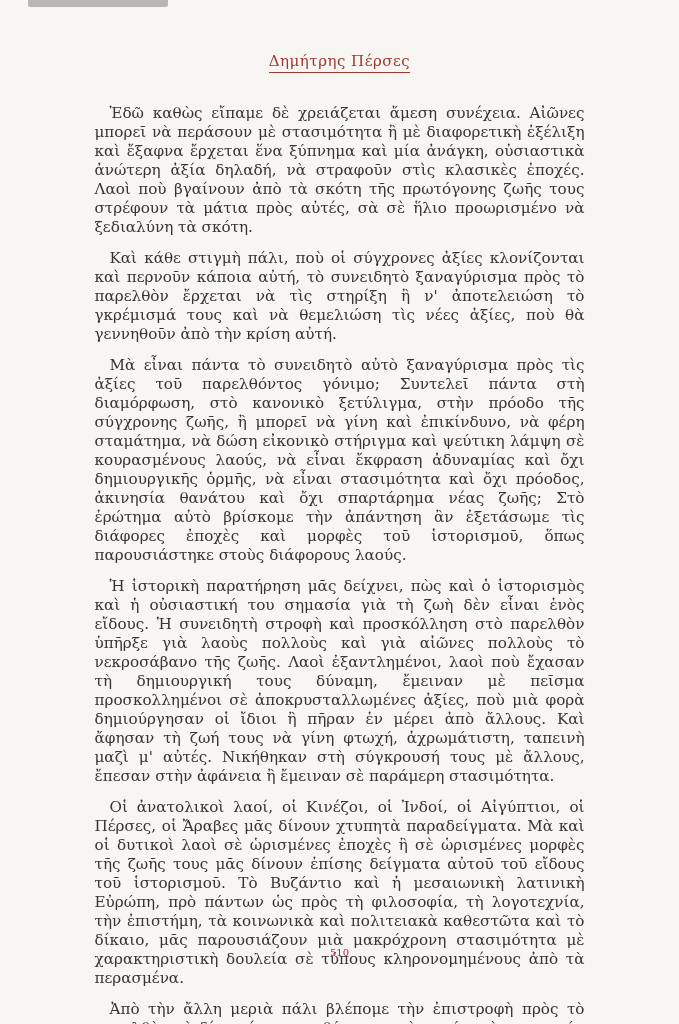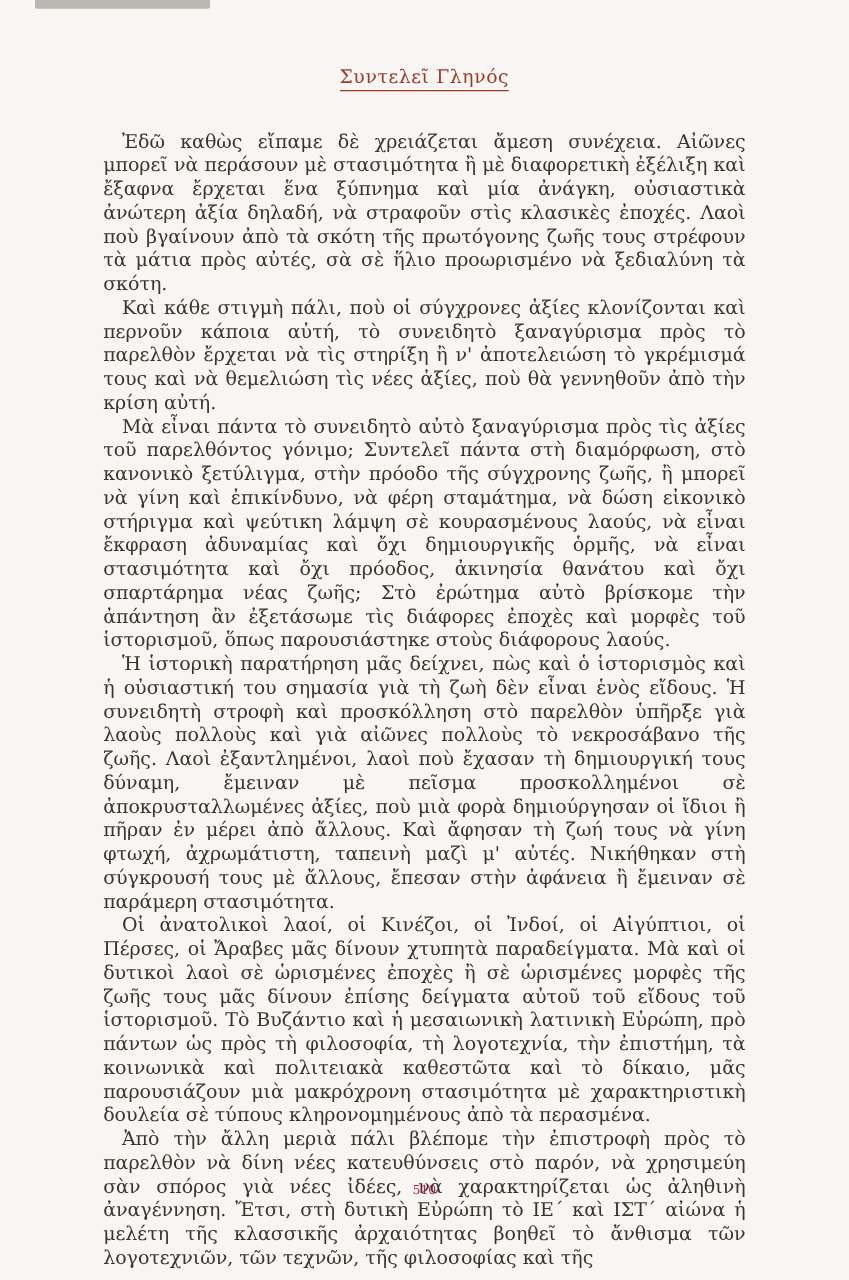--- a/index.html
+++ b/index.html
@@ -42,41 +42,41 @@
     border-bottom: 1px solid #9e372e;
     padding-bottom: 2px;
   }
   .text-block {
     color: #3a332e;
     font-size: 15.2px;
     line-height: 19px;
     text-align: justify;
   }
   .text-block p.para {
-    margin: 0;
+    margin: 12px;
     text-indent: 15px;
   }
   .page-number {
     position: absolute;
     bottom: 14px;
     left: 0;
     right: 0;
     text-align: center;
     color: #be185d;
     font-size: 10px;
   }
 </style>
 </head>
 <body>
 
 <div class="scan-artifact"></div>
 
 <div class="page">
   <div class="header">
-    <span>Συντελεῖ Γληνός</span>
+    <span>Δημήτρης Πέρσες</span>
   </div>
 
   <div class="text-block">
       <p class="para">Ἐδῶ καθὼς εἴπαμε δὲ χρειάζεται ἄμεση συνέχεια. Αἰῶνες μπορεῖ νὰ περάσουν μὲ στασιμότητα ἢ μὲ διαφορετικὴ ἐξέλιξη καὶ ἔξαφνα ἔρχεται ἕνα ξύπνημα καὶ μία ἀνάγκη, οὐσιαστικὰ ἀνώτερη ἀξία δηλαδή, νὰ στραφοῦν στὶς κλασικὲς ἐποχές. Λαοὶ ποὺ βγαίνουν ἀπὸ τὰ σκότη τῆς πρωτόγονης ζωῆς τους στρέφουν τὰ μάτια πρὸς αὐτές, σὰ σὲ ἥλιο προωρισμένο νὰ ξεδιαλύνη τὰ σκότη.</p>
       <p class="para">Καὶ κάθε στιγμὴ πάλι, ποὺ οἱ σύγχρονες ἀξίες κλονίζονται καὶ περνοῦν κάποια αὐτή, τὸ συνειδητὸ ξαναγύρισμα πρὸς τὸ παρελθὸν ἔρχεται νὰ τὶς στηρίξη ἢ ν' ἀποτελειώση τὸ γκρέμισμά τους καὶ νὰ θεμελιώση τὶς νέες ἀξίες, ποὺ θὰ γεννηθοῦν ἀπὸ τὴν κρίση αὐτή.</p>
       <p class="para">Μὰ εἶναι πάντα τὸ συνειδητὸ αὐτὸ ξαναγύρισμα πρὸς τὶς ἀξίες τοῦ παρελθόντος γόνιμο; Συντελεῖ πάντα στὴ διαμόρφωση, στὸ κανονικὸ ξετύλιγμα, στὴν πρόοδο τῆς σύγχρονης ζωῆς, ἢ μπορεῖ νὰ γίνη καὶ ἐπικίνδυνο, νὰ φέρη σταμάτημα, νὰ δώση εἰκονικὸ στήριγμα καὶ ψεύτικη λάμψη σὲ κουρασμένους λαούς, νὰ εἶναι ἔκφραση ἀδυναμίας καὶ ὄχι δημιουργικῆς ὁρμῆς, νὰ εἶναι στασιμότητα καὶ ὄχι πρόοδος, ἀκινησία θανάτου καὶ ὄχι σπαρτάρημα νέας ζωῆς; Στὸ ἐρώτημα αὐτὸ βρίσκομε τὴν ἀπάντηση ἂν ἐξετάσωμε τὶς διάφορες ἐποχὲς καὶ μορφὲς τοῦ ἱστορισμοῦ, ὅπως παρουσιάστηκε στοὺς διάφορους λαούς.</p>
       <p class="para">Ἡ ἱστορικὴ παρατήρηση μᾶς δείχνει, πὼς καὶ ὁ ἱστορισμὸς καὶ ἡ οὐσιαστική του σημασία γιὰ τὴ ζωὴ δὲν εἶναι ἑνὸς εἴδους. Ἡ συνειδητὴ στροφὴ καὶ προσκόλληση στὸ παρελθὸν ὑπῆρξε γιὰ λαοὺς πολλοὺς καὶ γιὰ αἰῶνες πολλοὺς τὸ νεκροσάβανο τῆς ζωῆς. Λαοὶ ἐξαντλημένοι, λαοὶ ποὺ ἔχασαν τὴ δημιουργική τους δύναμη, ἔμειναν μὲ πεῖσμα προσκολλημένοι σὲ ἀποκρυσταλλωμένες ἀξίες, ποὺ μιὰ φορὰ δημιούργησαν οἱ ἴδιοι ἢ πῆραν ἐν μέρει ἀπὸ ἄλλους. Καὶ ἄφησαν τὴ ζωή τους νὰ γίνη φτωχή, ἀχρωμάτιστη, ταπεινὴ μαζὶ μ' αὐτές. Νικήθηκαν στὴ σύγκρουσή τους μὲ ἄλλους, ἔπεσαν στὴν ἀφάνεια ἢ ἔμειναν σὲ παράμερη στασιμότητα.</p>
       <p class="para">Οἱ ἀνατολικοὶ λαοί, οἱ Κινέζοι, οἱ Ἰνδοί, οἱ Αἰγύπτιοι, οἱ Πέρσες, οἱ Ἄραβες μᾶς δίνουν χτυπητὰ παραδείγματα. Μὰ καὶ οἱ δυτικοὶ λαοὶ σὲ ὡρισμένες ἐποχὲς ἢ σὲ ὡρισμένες μορφὲς τῆς ζωῆς τους μᾶς δίνουν ἐπίσης δείγματα αὐτοῦ τοῦ εἴδους τοῦ ἱστορισμοῦ. Τὸ Βυζάντιο καὶ ἡ μεσαιωνικὴ λατινικὴ Εὐρώπη, πρὸ πάντων ὡς πρὸς τὴ φιλοσοφία, τὴ λογοτεχνία, τὴν ἐπιστήμη, τὰ κοινωνικὰ καὶ πολιτειακὰ καθεστῶτα καὶ τὸ δίκαιο, μᾶς παρουσιάζουν μιὰ μακρόχρονη στασιμότητα μὲ χαρακτηριστικὴ δουλεία σὲ τύπους κληρονομημένους ἀπὸ τὰ περασμένα.</p>
       <p class="para">Ἀπὸ τὴν ἄλλη μεριὰ πάλι βλέπομε τὴν ἐπιστροφὴ πρὸς τὸ παρελθὸν νὰ δίνη νέες κατευθύνσεις στὸ παρόν, νὰ χρησιμεύη σὰν σπόρος γιὰ νέες ἰδέες, νὰ χαρακτηρίζεται ὡς ἀληθινὴ ἀναγέννηση. Ἔτσι, στὴ δυτικὴ Εὐρώπη τὸ ΙΕ´ καὶ ΙΣΤ´ αἰώνα ἡ μελέτη τῆς κλασσικῆς ἀρχαιότητας βοηθεῖ τὸ ἄνθισμα τῶν λογοτεχνιῶν, τῶν τεχνῶν, τῆς φιλοσοφίας καὶ τῆς</p>
     </div>

